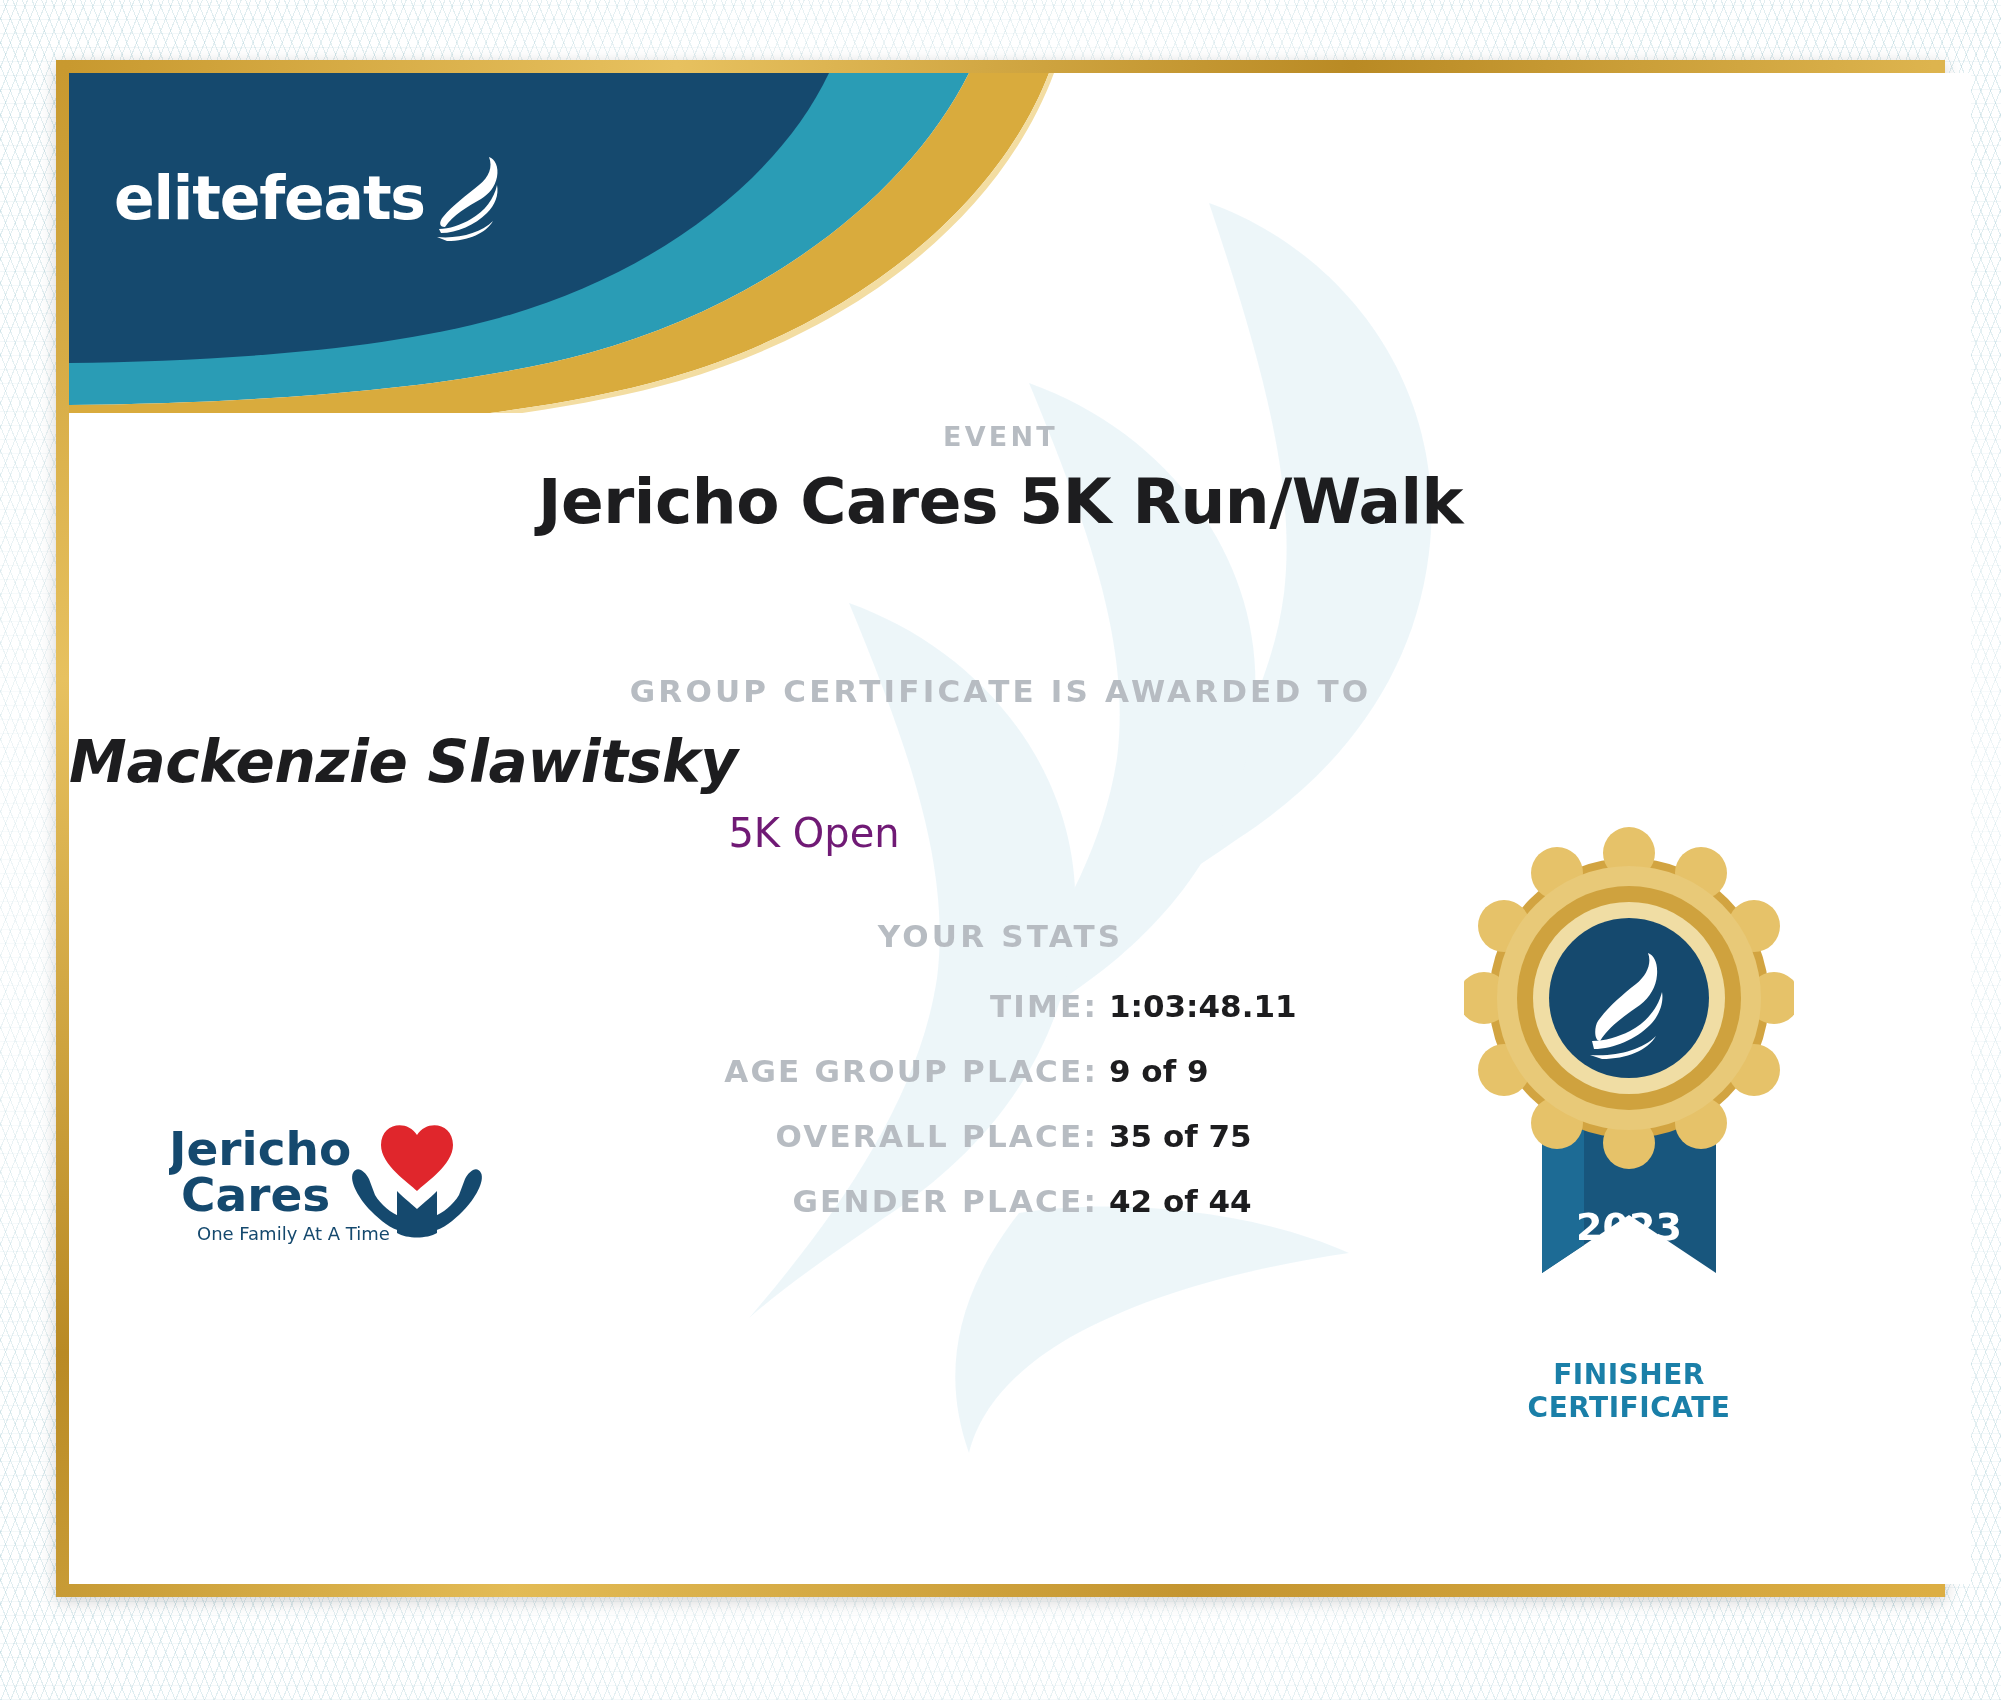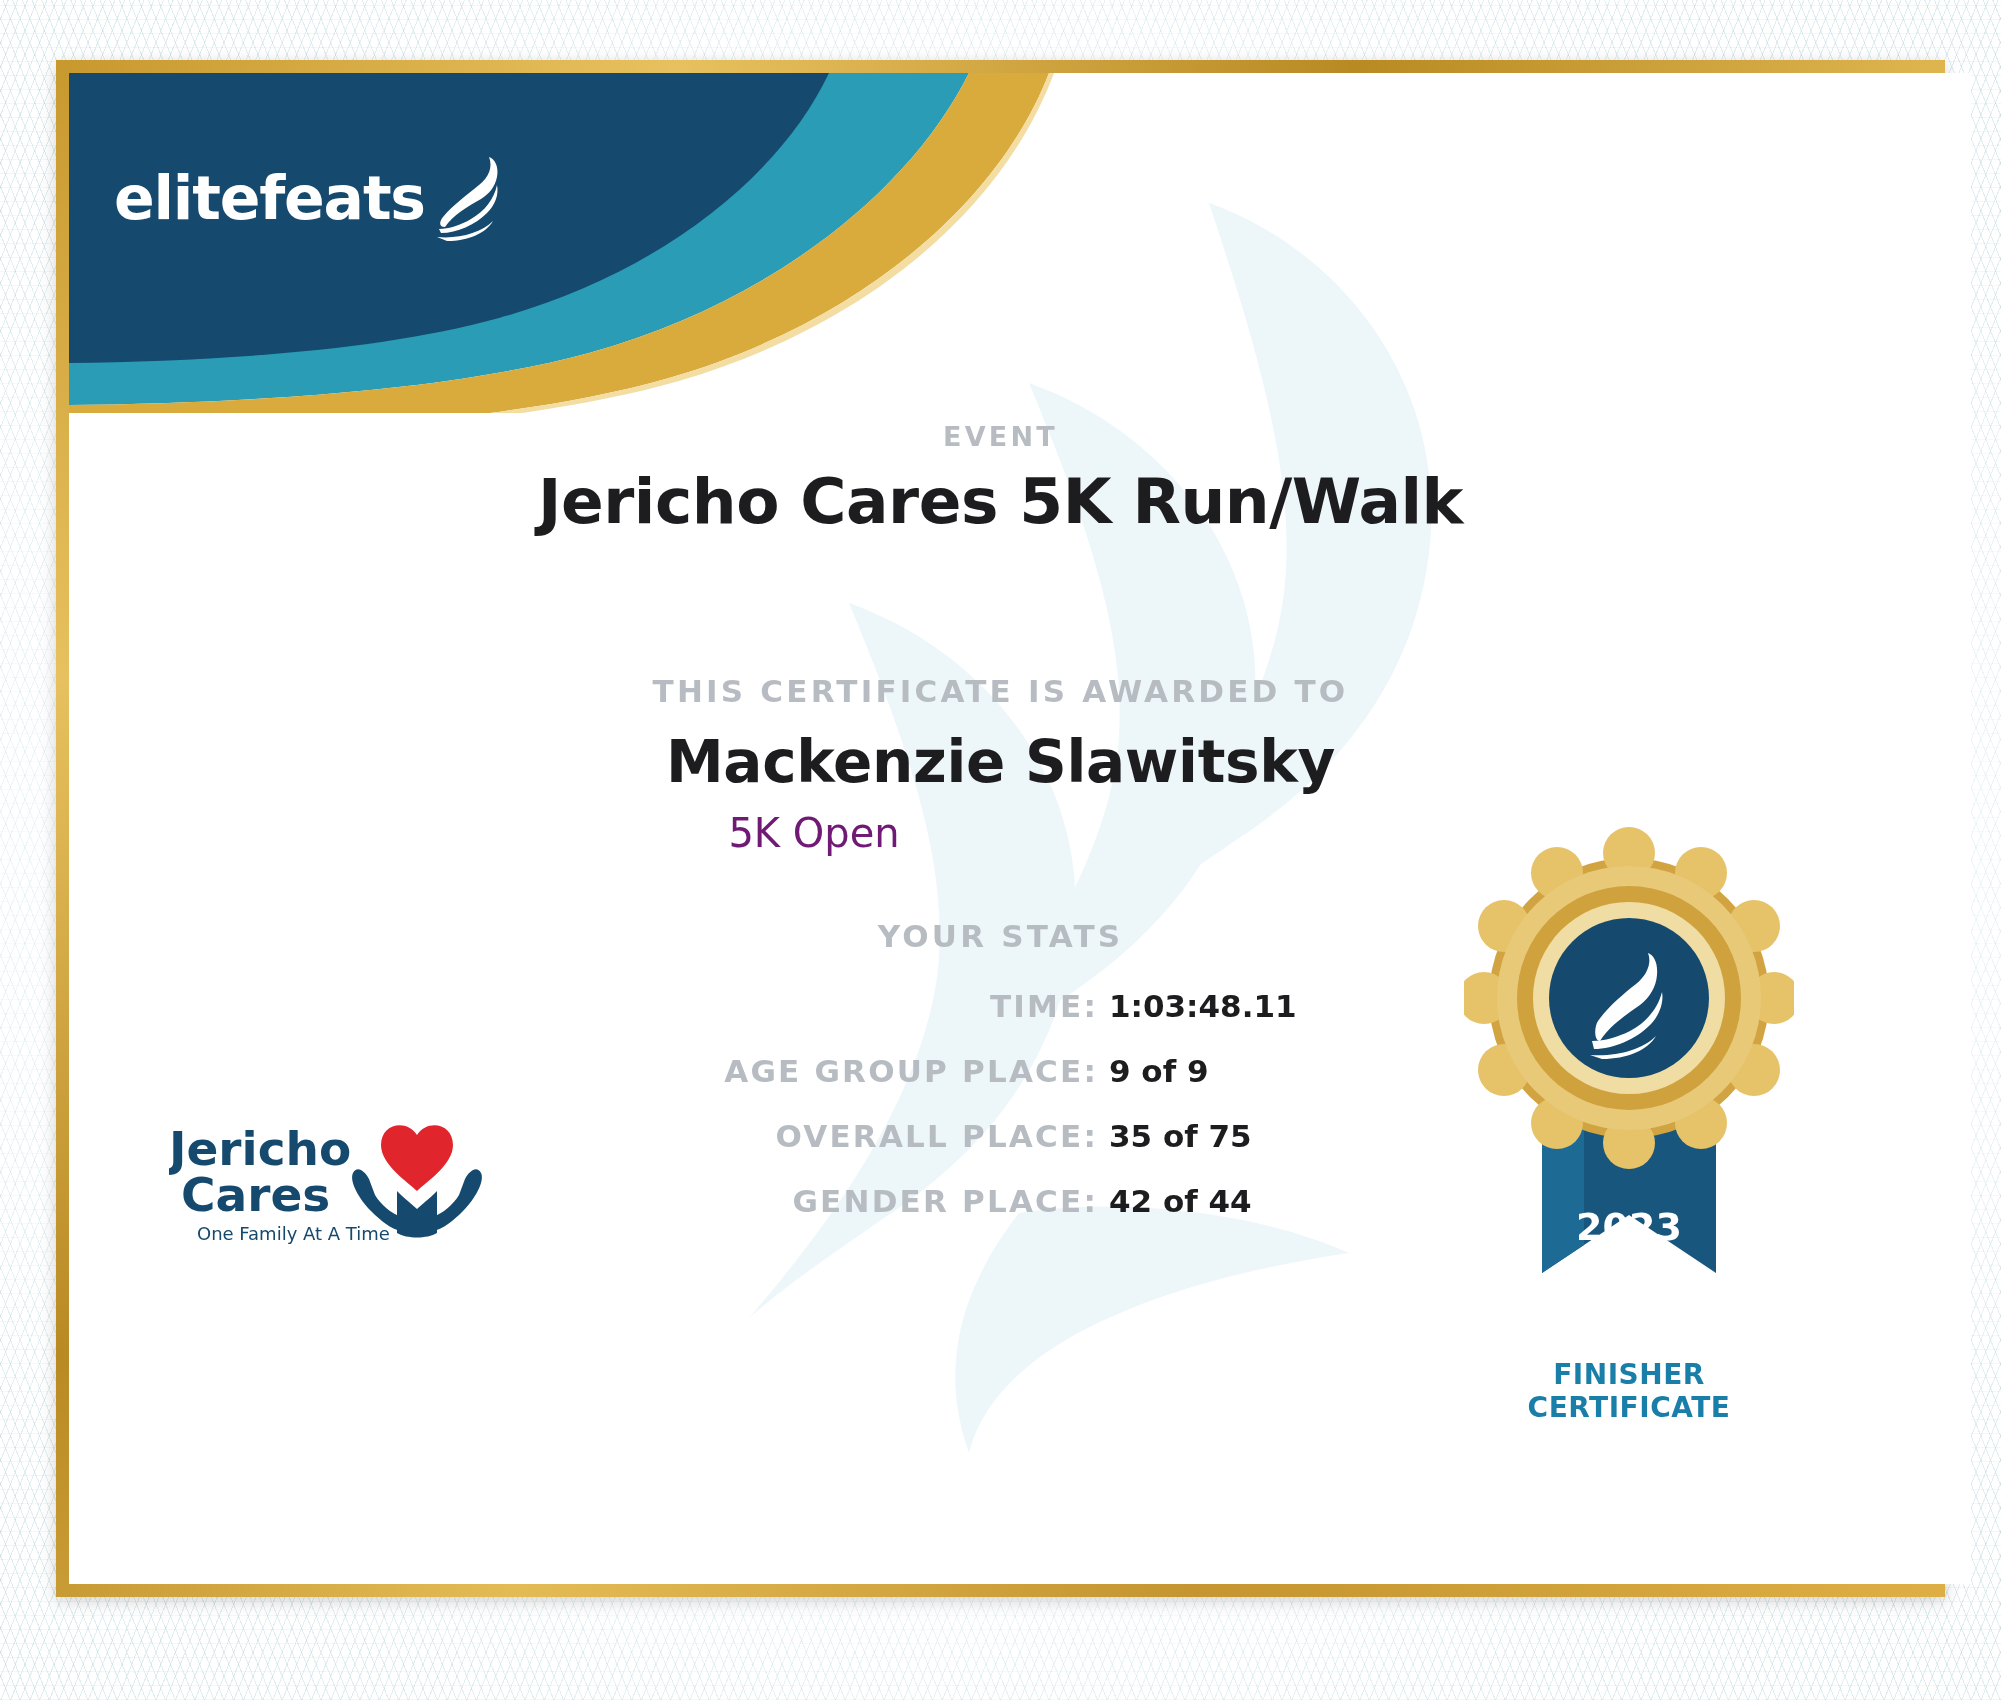--- a/index.html
+++ b/index.html
@@ -127,26 +127,27 @@
   .awarded-label {
     position: absolute;
     left: 0; top: 600px;
     width: 1863px;
     font-size: 31px;
   }
   .recipient {
     position: absolute;
     left: 0; top: 655px;
     width: 1863px;
-    text-align: center;
+    text-align: left;
     font-size: 58px;
     font-weight: bold;
     color: #1d1d1f;
     letter-spacing: -0.3px;
     font-family: "DejaVu Sans", sans-serif;
+    font-style: italic;
   }
   .division {
     position: absolute;
     left: 0; top: 737px;
     width: 1490px;
     text-align: center;
     font-size: 40px;
     color: #701a75;
     font-family: "DejaVu Sans", sans-serif;
   }
@@ -252,21 +253,21 @@
       <svg width="80" height="86" viewBox="0 0 80 86">
         <path d="M14 72 C22 60 36 52 50 44 C58 39 64 32 66 22 C68 12 64 4 58 2 C62 12 58 22 48 30 C36 40 22 50 12 62 C8 67 8 72 14 72 Z" fill="#ffffff"></path>
         <path d="M10 78 C26 78 44 70 56 58 C64 50 68 40 66 30 C63 44 54 56 40 64 C30 70 18 74 8 74 Z" fill="#ffffff"></path>
         <path d="M6 82 C28 84 50 78 62 66 C55 78 38 86 16 86 Z" fill="#ffffff"></path>
       </svg>
     </div>
 
     <div class="label event-label">EVENT</div>
     <div class="event-name">Jericho Cares 5K Run/Walk</div>
 
-    <div class="label awarded-label">THIS CERTIFICATE IS AWARDED TO</div>
+    <div class="label awarded-label">GROUP CERTIFICATE IS AWARDED TO</div>
     <div class="recipient">Mackenzie Slawitsky</div>
     <div class="division">5K Open</div>
 
     <div class="label stats-label">YOUR STATS</div>
 
     <div class="stats">
       <div class="stat-row">
         <span class="stat-key">TIME:</span>
         <span class="stat-val">1:03:48.11</span>
       </div>

